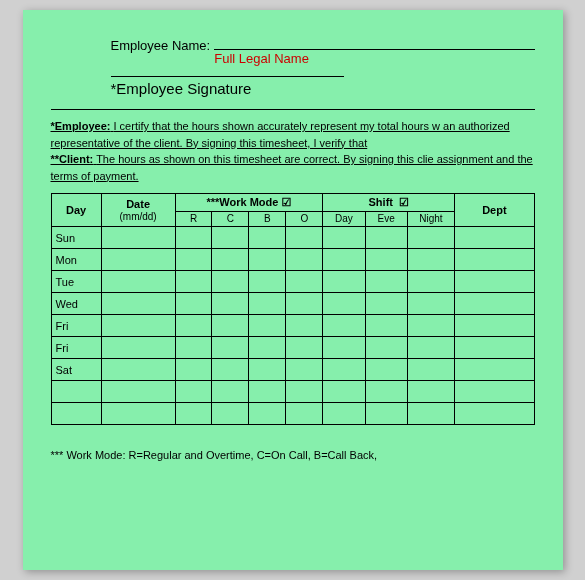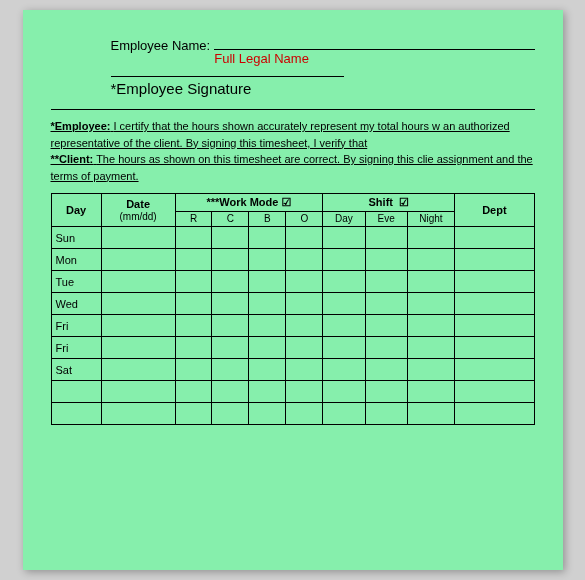--- a/index.html
+++ b/index.html
@@ -267,14 +267,15 @@
           <td></td>
           <td></td>
           <td></td>
           <td></td>
           <td></td>
           <td></td>
         </tr>
       </tbody>
   </table>
 
+  <div class="footnote">*** Work Mode: R=Regular and Overtime, C=On Call, B=Call Back,</div>
 
 </div>
 
 </body></html>

